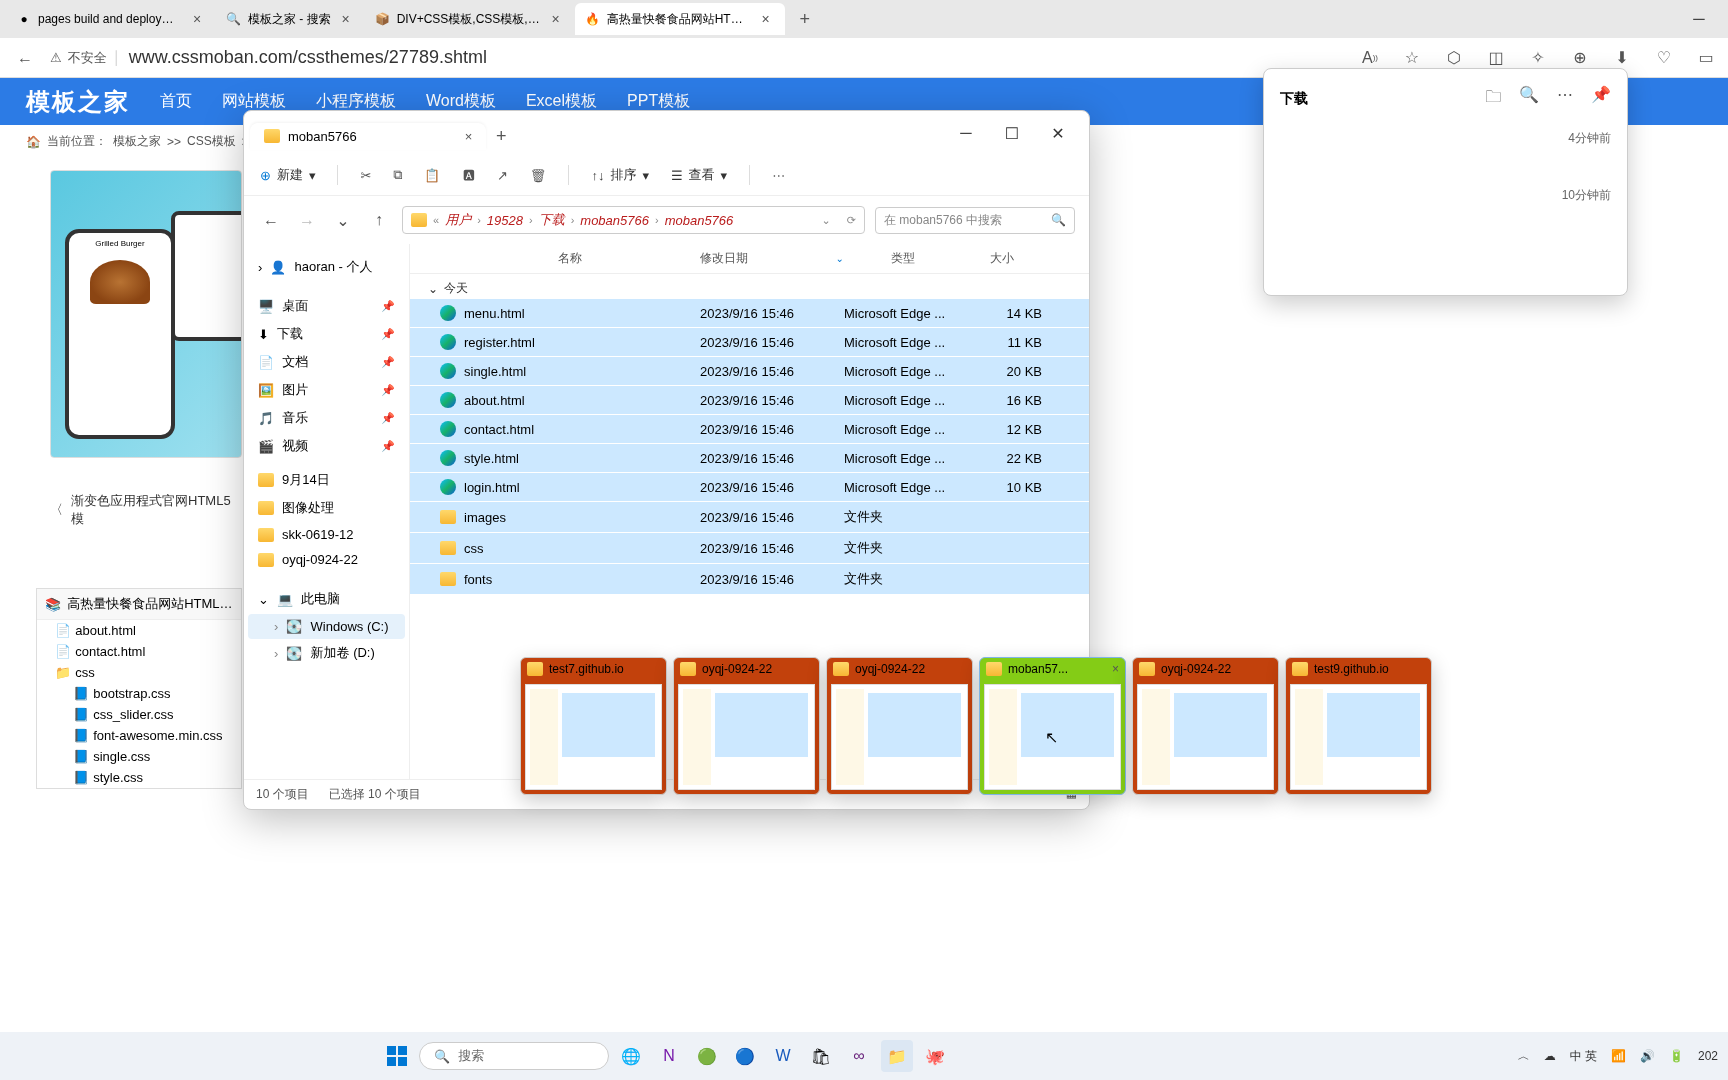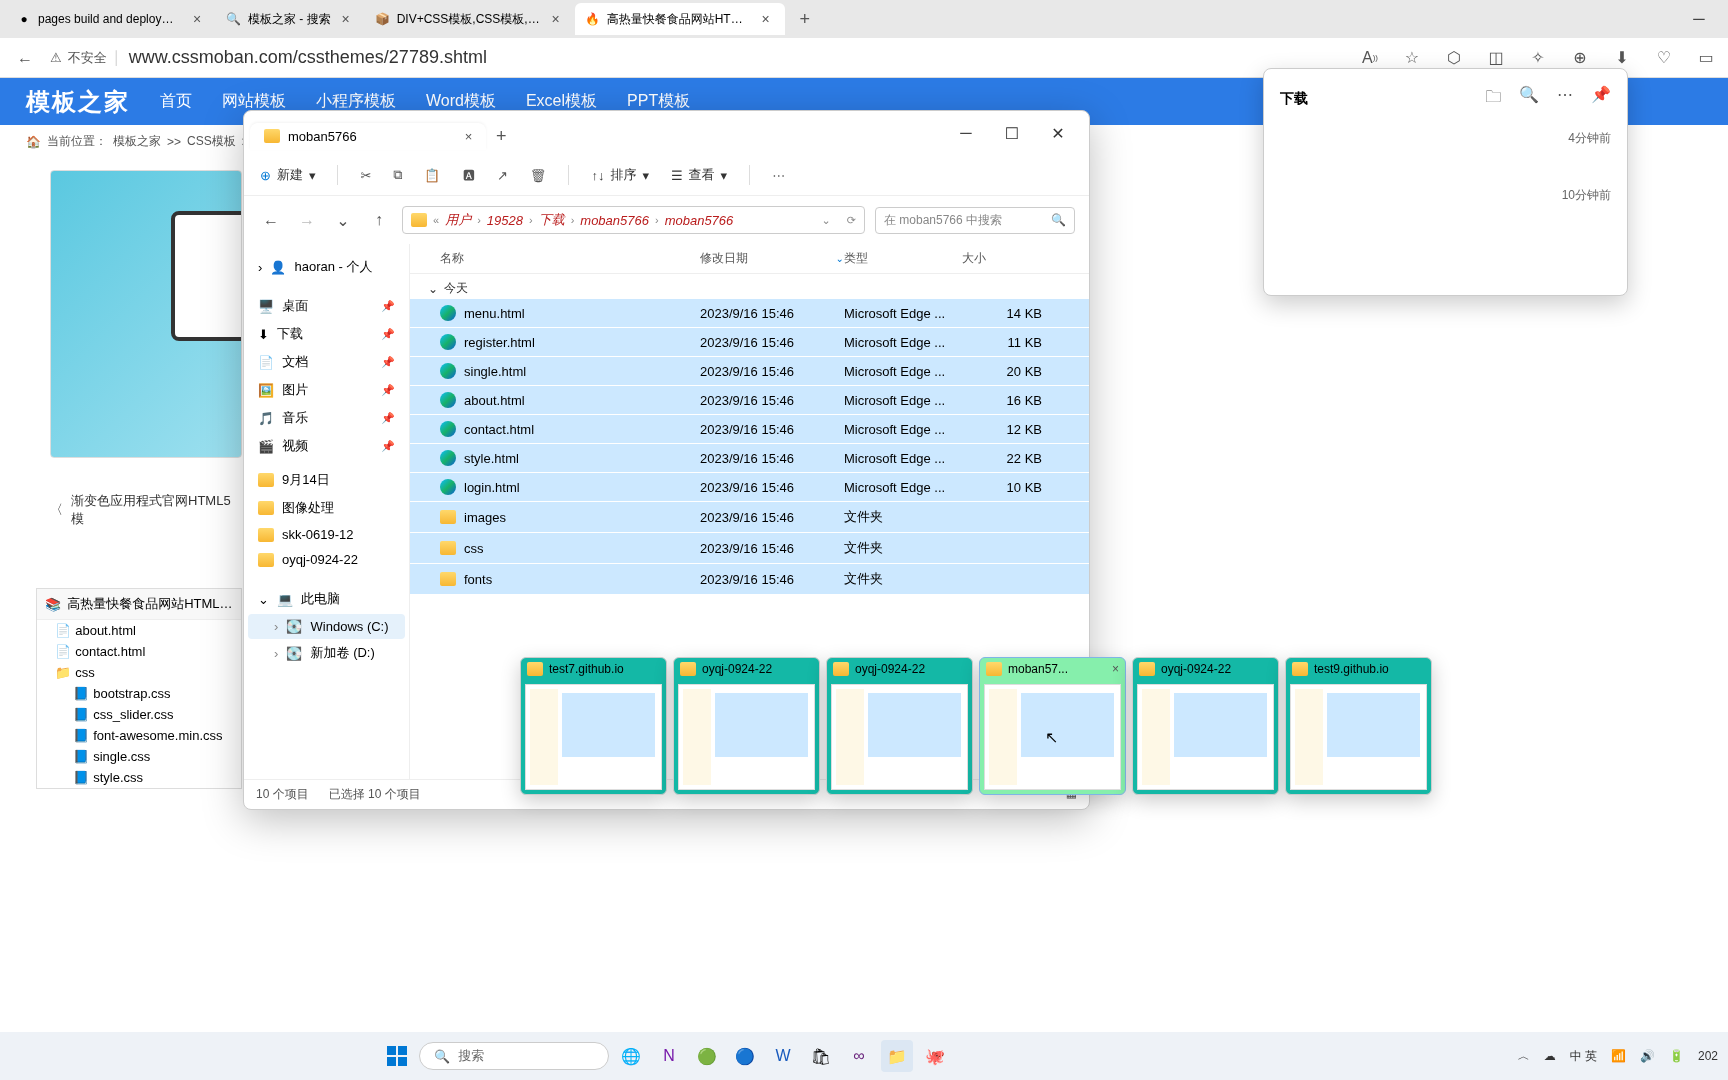--- a/index.html
+++ b/index.html
@@ -78,35 +78,35 @@
 
 .exp-body { display:flex; flex:1; overflow:hidden; }
 .exp-side { width:166px; border-right:1px solid #eee; padding:8px 4px; overflow:auto; font-size:13px; }
 .side-item { display:flex; align-items:center; gap:8px; padding:5px 10px; border-radius:4px; }
 .side-item.sel { background:#e5f1fb; }
 .side-sec { padding:6px 10px; display:flex; align-items:center; gap:8px; }
 .pin { margin-left:auto; color:#888; font-size:11px; }
 
 .exp-main { flex:1; display:flex; flex-direction:column; overflow:hidden; }
 .cols { display:grid; grid-template-columns:260px 144px 118px 80px; padding:6px 10px 6px 30px; font-size:12px; color:#555; border-bottom:1px solid #eee; }
-.cols .col { display:flex; align-items:center; gap:4px; }
+.cols .col { display:flex; align-items:center; gap:4px;justify-content:center; }
 .group { padding:6px 10px 2px 18px; font-size:12px; color:#333; display:flex; align-items:center; gap:6px; }
 .files { overflow:auto; flex:1; }
 .row { display:grid; grid-template-columns:260px 144px 118px 80px; padding:6px 10px 6px 30px; font-size:13px; background:#cce8ff; border-bottom:1px solid #fff; align-items:center; }
 .row .cell-name { display:flex; align-items:center; gap:8px; }
 .row .size { text-align:right; }
 .edge-ico { width:16px; height:16px; border-radius:50%; background:linear-gradient(135deg,#0ebeff 0%,#17b169 50%,#0b5ed7 100%); display:inline-block; }
 .fold-ico { width:16px; height:14px; background:linear-gradient(#ffd86b,#f7b733); border-radius:2px; display:inline-block; }
 
 .exp-status { border-top:1px solid #eee; padding:6px 12px; font-size:12px; color:#555; display:flex; gap:20px; }
 
 
 .thumbs { position:absolute; left:520px; top:657px; display:flex; gap:6px; z-index:30; }
-.thumb { width:147px; background:#14b8a6; border:1px solid #ccc; border-radius:6px; box-shadow:0 6px 20px rgba(0,0,0,.2); }
-.thumb.active { background:#86efac; border-color:#7fb5e6; }
+.thumb { width:147px; background:#c2410c; border:1px solid #ccc; border-radius:6px; box-shadow:0 6px 20px rgba(0,0,0,.2); }
+.thumb.active { background:#84cc16; border-color:#7fb5e6; }
 .thumb-head { display:flex; align-items:center; gap:6px; padding:4px 6px; font-size:12px; }
 .thumb-close { margin-left:auto; color:#555; }
 .thumb-body { height:106px; margin:4px; background:#fff; border:1px solid #ddd; position:relative; }
 .thumb-body::before { content:""; position:absolute; left:4px; top:4px; width:28px; bottom:4px; background:#fef8e6; }
 .thumb-body::after { content:""; position:absolute; left:36px; top:8px; right:6px; height:64px; background:linear-gradient(#cce8ff,#cce8ff); }
 
 
 .taskbar { position:absolute; left:0; right:0; bottom:0; height:48px; background:#eef2f7; display:flex; align-items:center; padding:0 10px; gap:6px; z-index:40; }
 .taskbar .spacer { flex:1; }
 .tb-left-spacer { width:365px; }
@@ -188,20 +188,24 @@
       <span>模板之家</span>
       <span>&gt;&gt;</span>
       <span>CSS模板</span>
       <span>&gt;&gt;</span>
     </div>
   </div>
 
   <div class="preview">
     <div class="preview-img">
       <div class="tablet"></div>
+      <div class="phone">
+        <div class="pheader">Grilled Burger</div>
+        <div class="burger"></div>
+      </div>
     </div>
     <div class="prev-cap">
       <span>〈</span>
       <span>渐变色应用程式官网HTML5模</span>
     </div>
   </div>
 
   <div class="tree">
     <div class="tree-head">
       <span>📚</span>

